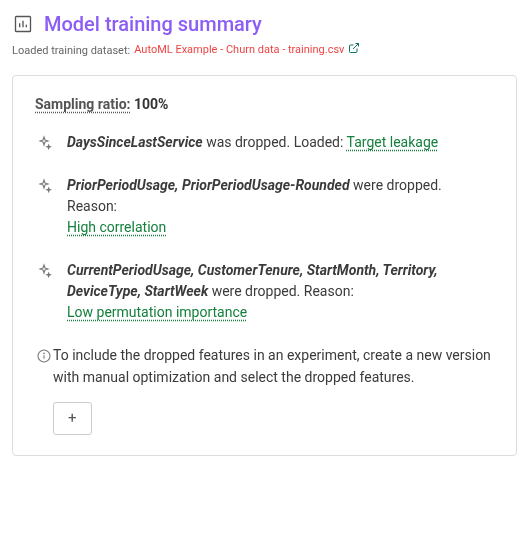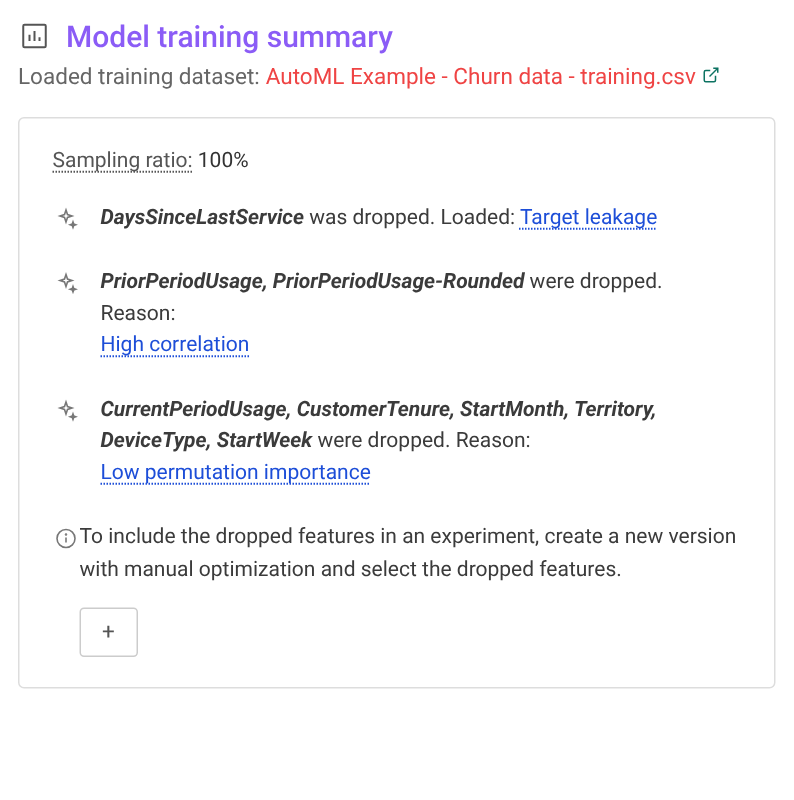--- a/index.html
+++ b/index.html
@@ -23,43 +23,44 @@
       display: flex;
       align-items: center;
       justify-content: center;
     }
     .page-title {
       font-size: 20px;
       font-weight: 500;
       color: #8b5cf6;
     }
     .dataset-line {
-      font-size: 15px;
+      font-size: 11px;
       color: #666;
       margin-bottom: 18px;
       display: flex;
-      align-items: center;
+      align-items: flex-end;
       gap: 4px;
     }
     .dataset-link {
       color: #ef4444;
       text-decoration: none;
       display: inline-flex;
       align-items: center;
       gap: 4px;
     }
     .card {
       border: 1px solid #ddd;
       border-radius: 4px;
       padding: 20px 22px;
       background: #fff;
     }
     .sampling-line {
       font-size: 14px;
       margin-bottom: 20px;
+      font-weight: bold;
     }
     .sampling-label {
       text-decoration: underline dotted;
       text-underline-offset: 3px;
       color: #555;
     }
     .item-list {
       list-style: none;
     }
     .item {
@@ -79,21 +80,21 @@
     }
     .item-body {
       flex: 1;
       font-size: 14px;
       color: #3b3b3b;
     }
     .feat { font-weight: 700; font-style: italic; }
     .reason-link {
       text-decoration: underline dotted;
       text-underline-offset: 3px;
-      color: #1d4ed8;
+      color: #15803d;
       cursor: help;
     }
     .info-section {
       display: flex;
       margin-top: 2px;
     }
     .info-icon {
       flex-shrink: 0;
       width: 18px;
       height: 18px;

